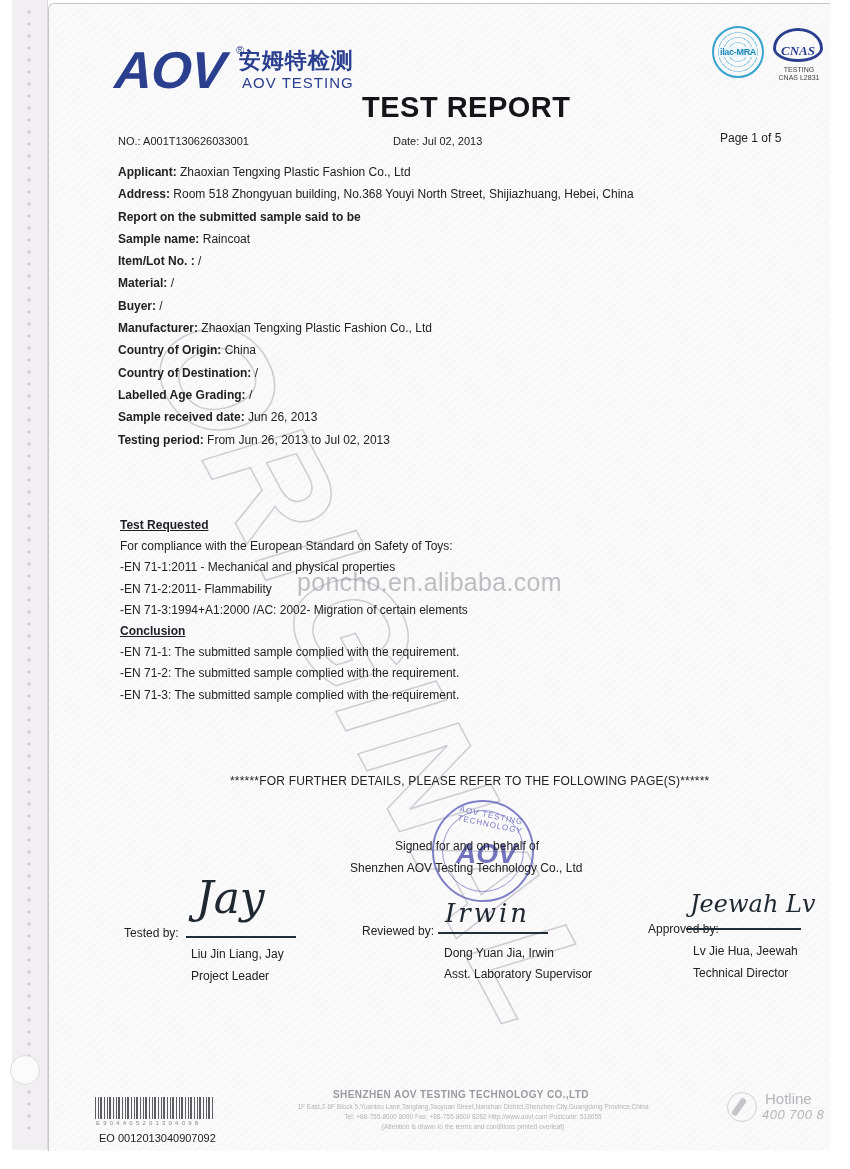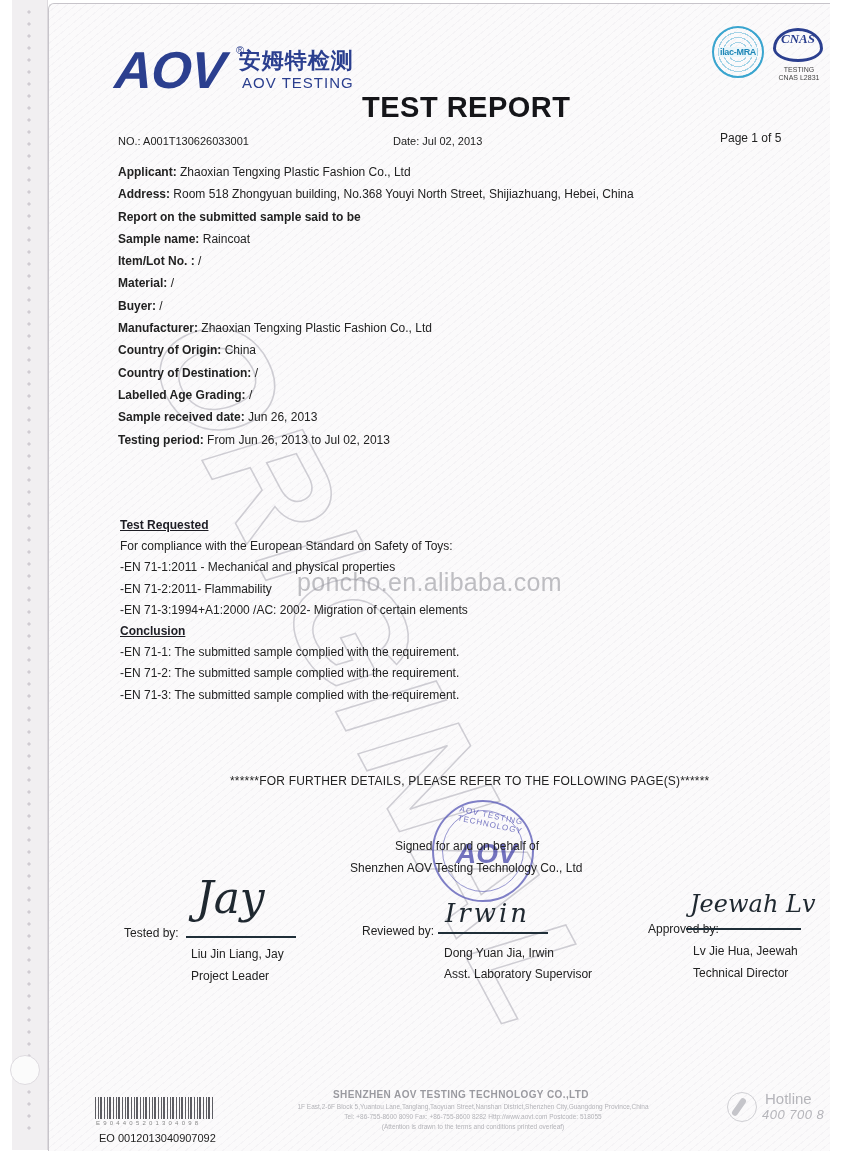--- a/index.html
+++ b/index.html
@@ -63,21 +63,21 @@
       background: repeating-radial-gradient(circle, transparent 0px, transparent 4px, rgba(58,165,207,0.45) 4px, rgba(58,165,207,0.45) 5px);
       display: flex; align-items: center; justify-content: center;
     }
     .ilac-text {
       font-size: 9px; font-weight: bold; color: #1e86b6; background: #e9f6fb; padding: 0 1px;
       letter-spacing: -0.3px;
     }
     .cnas {
       position: absolute; left: 773px; top: 28px; width: 50px; height: 34px;
       border: 3px solid #2b3f8f; border-radius: 50% 50% 50% 50% / 60% 60% 40% 40%;
-      display: flex; align-items: flex-start; justify-content: center;
+      display: flex; align-items: flex-end; justify-content: center;
     }
     .cnas-text { font-family: "Liberation Serif", serif; font-style: italic; font-weight: bold; font-size: 13px; color: #2b3f8f; }
     .cnas-sub {
       position: absolute; left: 772px; top: 66px; width: 54px; text-align: center;
       font-size: 7px; color: #444; line-height: 1.1;
     }
 
     .title {
       position: absolute; left: 362px; top: 91px;
       font-size: 29px; font-weight: bold; color: #151519; letter-spacing: 0.5px;

